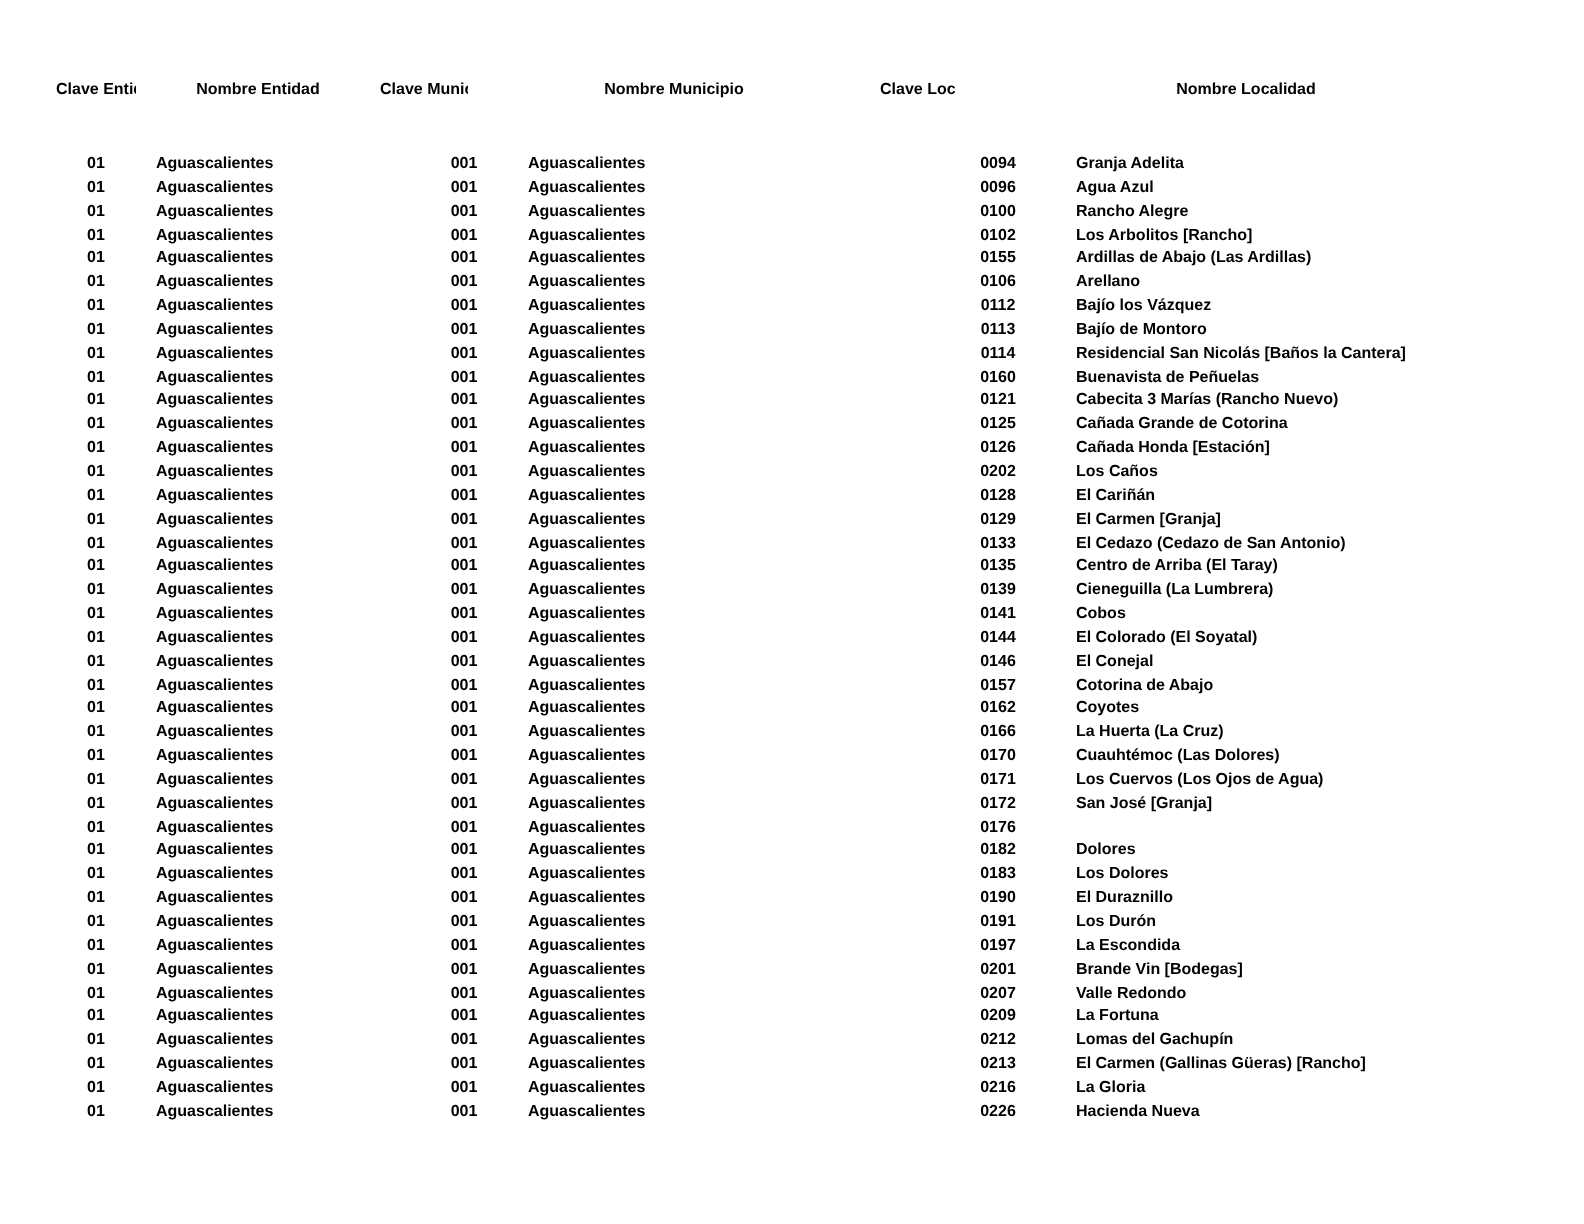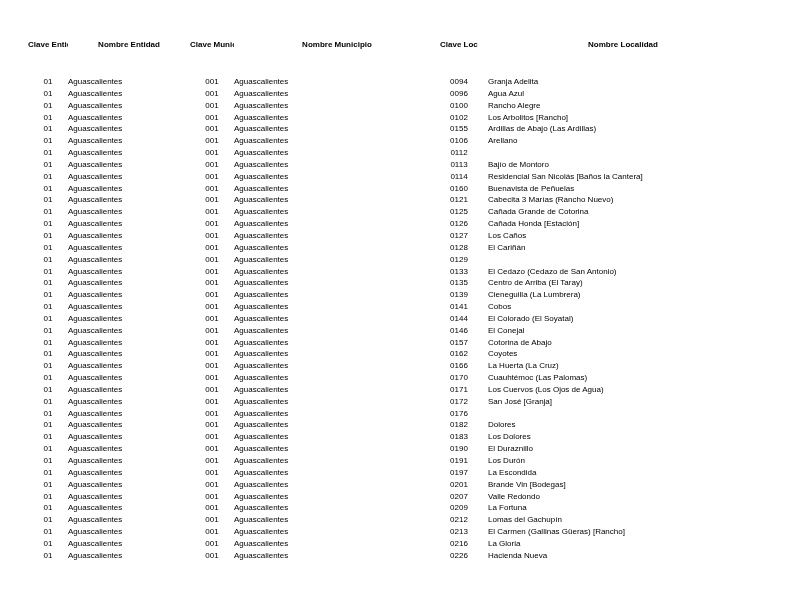--- a/index.html
+++ b/index.html
@@ -43,22 +43,23 @@
   .body-rows {
     position: absolute;
     top: 76px;
     left: 0;
     width: 100%;
   }
   .data-row {
     height: 11.85px;
     align-items: center;
     font-size: 8px;
-    font-weight: 400;
+    font-weight: 700;
     line-height: 11.85px;
+    gap: 10px;
   }
   .cell {
     white-space: nowrap;
     overflow: hidden;
   }
   .cell.code {
     text-align: center;
   }
   .cell.name {
     text-align: left;
@@ -145,20 +146,21 @@
         <div class="cell name name-mun">Aguascalientes</div>
         <div class="cell code">0106</div>
         <div class="cell name name-loc">Arellano</div>
       </div>
       <div class="grid-row data-row">
         <div class="cell code">01</div>
         <div class="cell name name-ent">Aguascalientes</div>
         <div class="cell code">001</div>
         <div class="cell name name-mun">Aguascalientes</div>
         <div class="cell code">0112</div>
+        <div class="cell name name-loc">Bajío los Vázquez</div>
       </div>
       <div class="grid-row data-row">
         <div class="cell code">01</div>
         <div class="cell name name-ent">Aguascalientes</div>
         <div class="cell code">001</div>
         <div class="cell name name-mun">Aguascalientes</div>
         <div class="cell code">0113</div>
         <div class="cell name name-loc">Bajío de Montoro</div>
       </div>
       <div class="grid-row data-row">
@@ -199,37 +201,38 @@
         <div class="cell code">001</div>
         <div class="cell name name-mun">Aguascalientes</div>
         <div class="cell code">0126</div>
         <div class="cell name name-loc">Cañada Honda [Estación]</div>
       </div>
       <div class="grid-row data-row">
         <div class="cell code">01</div>
         <div class="cell name name-ent">Aguascalientes</div>
         <div class="cell code">001</div>
         <div class="cell name name-mun">Aguascalientes</div>
-        <div class="cell code">0127</div>
+        <div class="cell code">0202</div>
         <div class="cell name name-loc">Los Caños</div>
       </div>
       <div class="grid-row data-row">
         <div class="cell code">01</div>
         <div class="cell name name-ent">Aguascalientes</div>
         <div class="cell code">001</div>
         <div class="cell name name-mun">Aguascalientes</div>
         <div class="cell code">0128</div>
         <div class="cell name name-loc">El Cariñán</div>
       </div>
       <div class="grid-row data-row">
         <div class="cell code">01</div>
         <div class="cell name name-ent">Aguascalientes</div>
         <div class="cell code">001</div>
         <div class="cell name name-mun">Aguascalientes</div>
         <div class="cell code">0129</div>
+        <div class="cell name name-loc">El Carmen [Granja]</div>
       </div>
       <div class="grid-row data-row">
         <div class="cell code">01</div>
         <div class="cell name name-ent">Aguascalientes</div>
         <div class="cell code">001</div>
         <div class="cell name name-mun">Aguascalientes</div>
         <div class="cell code">0133</div>
         <div class="cell name name-loc">El Cedazo (Cedazo de San Antonio)</div>
       </div>
       <div class="grid-row data-row">
@@ -295,21 +298,21 @@
         <div class="cell name name-mun">Aguascalientes</div>
         <div class="cell code">0166</div>
         <div class="cell name name-loc">La Huerta (La Cruz)</div>
       </div>
       <div class="grid-row data-row">
         <div class="cell code">01</div>
         <div class="cell name name-ent">Aguascalientes</div>
         <div class="cell code">001</div>
         <div class="cell name name-mun">Aguascalientes</div>
         <div class="cell code">0170</div>
-        <div class="cell name name-loc">Cuauhtémoc (Las Palomas)</div>
+        <div class="cell name name-loc">Cuauhtémoc (Las Dolores)</div>
       </div>
       <div class="grid-row data-row">
         <div class="cell code">01</div>
         <div class="cell name name-ent">Aguascalientes</div>
         <div class="cell code">001</div>
         <div class="cell name name-mun">Aguascalientes</div>
         <div class="cell code">0171</div>
         <div class="cell name name-loc">Los Cuervos (Los Ojos de Agua)</div>
       </div>
       <div class="grid-row data-row">

